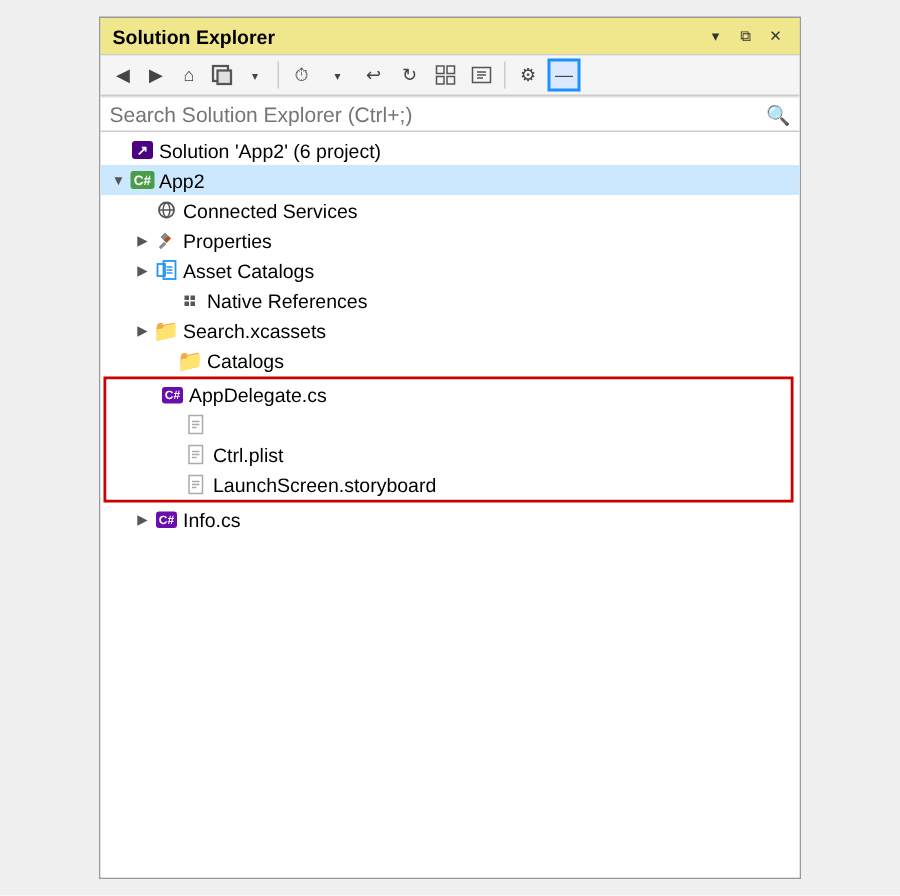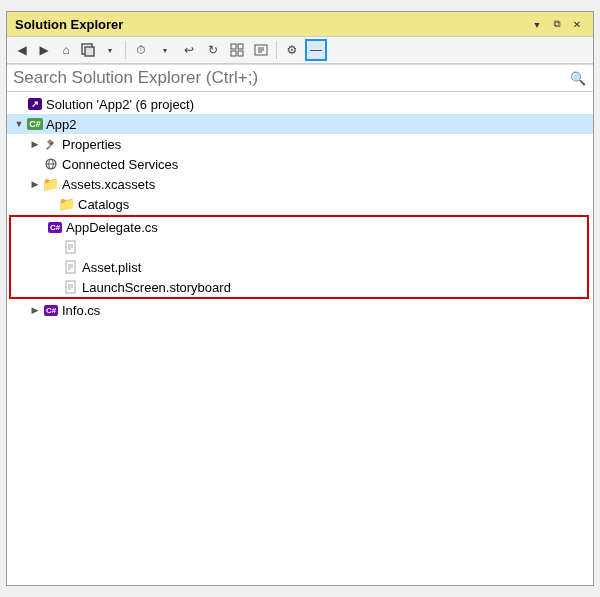--- a/index.html
+++ b/index.html
@@ -9,21 +9,21 @@
       background: #f0f0f0;
       display: flex;
       justify-content: center;
       align-items: center;
       width: 600px;
       height: 597px;
       overflow: hidden;
     }
 
     .solution-explorer {
-      width: 588px;
+      width: 468px;
       height: 575px;
       background: #f5f5f5;
       border: 1px solid #999;
       display: flex;
       flex-direction: column;
     }
 
     .title-bar {
       background: #f0e68c;
       padding: 4px 8px;
@@ -97,21 +97,21 @@
       display: flex;
       align-items: center;
       background: white;
       border-top: 1px solid #ddd;
     }
 
     .search-input {
       flex: 1;
       border: none;
       outline: none;
-      font-size: 17px;
+      font-size: 14px;
       color: #999;
       background: transparent;
     }
 
     .search-icon {
       color: #666;
       font-size: 13px;
     }
 
     .tree-container {
@@ -294,53 +294,80 @@
       <span class="indent" style="width:4px"></span>
       <span class="expand-arrow expanded"></span>
       <span class="item-icon">
         <span class="icon-project">C#</span>
       </span>
       <span class="item-label">App2</span>
     </div>
 
     <div class="tree-item">
       <span class="indent" style="width:20px"></span>
-      <span class="expand-arrow collapsed"></span>
-      <span class="item-icon">
-        <svg width="14" height="14" viewBox="0 0 14 14">
-          <path d="M6 2 L3 5 L5 7 L8 4 Z" fill="#888"></path>
-          <path d="M8 4 L10 6 L7 9 L5 7 Z" fill="#a0522d"></path>
-          <rect x="2" y="10" width="5" height="2" fill="#888" transform="rotate(-45 4 11)"></rect>
-        </svg>
-      </span>
-      <span class="item-label">Properties</span>
-    </div>
-
-    <div class="tree-item">
-      <span class="indent" style="width:20px"></span>
       <span class="expand-arrow none"></span>
       <span class="item-icon icon-connected">
         <svg width="14" height="14" viewBox="0 0 14 14">
           <circle cx="7" cy="7" r="5" fill="none" stroke="#555" stroke-width="1.2"></circle>
           <path d="M7 2 C4 4 4 10 7 12" fill="none" stroke="#555" stroke-width="1"></path>
           <path d="M7 2 C10 4 10 10 7 12" fill="none" stroke="#555" stroke-width="1"></path>
           <line x1="2" y1="7" x2="12" y2="7" stroke="#555" stroke-width="1"></line>
         </svg>
       </span>
       <span class="item-label">Connected Services</span>
     </div>
 
-
-
+    <div class="tree-item">
+      <span class="indent" style="width:20px"></span>
+      <span class="expand-arrow collapsed"></span>
+      <span class="item-icon">
+        <svg width="14" height="14" viewBox="0 0 14 14">
+          <path d="M6 2 L3 5 L5 7 L8 4 Z" fill="#888"></path>
+          <path d="M8 4 L10 6 L7 9 L5 7 Z" fill="#a0522d"></path>
+          <rect x="2" y="10" width="5" height="2" fill="#888" transform="rotate(-45 4 11)"></rect>
+        </svg>
+      </span>
+      <span class="item-label">Properties</span>
+    </div>
+
+
+    <div class="tree-item">
+      <span class="indent" style="width:20px"></span>
+      <span class="expand-arrow collapsed"></span>
+      <span class="item-icon">
+        <svg width="14" height="14" viewBox="0 0 14 14">
+          <rect x="1" y="3" width="5" height="8" fill="none" stroke="#2196F3" stroke-width="1.2"></rect>
+          <rect x="5" y="1" width="8" height="12" fill="none" stroke="#2196F3" stroke-width="1.2"></rect>
+          <line x1="7" y1="5" x2="11" y2="5" stroke="#2196F3" stroke-width="1"></line>
+          <line x1="7" y1="7" x2="11" y2="7" stroke="#2196F3" stroke-width="1"></line>
+          <line x1="7" y1="9" x2="11" y2="9" stroke="#2196F3" stroke-width="1"></line>
+        </svg>
+      </span>
+      <span class="item-label">Asset Catalogs</span>
+    </div>
+
+    <div class="tree-item">
+      <span class="indent" style="width:36px"></span>
+      <span class="expand-arrow none"></span>
+      <span class="item-icon">
+        <span class="icon-dotgrid">
+          <span></span>
+            <span></span>
+            <span></span>
+            <span></span>
+        </span>
+      </span>
+      <span class="item-label">Native References</span>
+    </div>
 
     <div class="tree-item">
       <span class="indent" style="width:20px"></span>
       <span class="expand-arrow collapsed"></span>
       <span class="item-icon icon-folder">📁</span>
-      <span class="item-label">Assets.xcassets</span>
+      <span class="item-label">Search.xcassets</span>
     </div>
 
     <div class="tree-item">
       <span class="indent" style="width:36px"></span>
       <span class="expand-arrow none"></span>
       <span class="item-icon icon-folder">📁</span>
       <span class="item-label">Catalogs</span>
     </div>
 
     <div class="red-border-group">
@@ -371,21 +398,21 @@
         <span class="indent" style="width:36px"></span>
         <span class="expand-arrow none"></span>
         <span class="item-icon">
           <svg width="14" height="14" viewBox="0 0 14 14">
             <rect x="2" y="1" width="9" height="12" fill="white" stroke="#aaa" stroke-width="1"></rect>
             <line x1="4" y1="5" x2="9" y2="5" stroke="#aaa" stroke-width="1"></line>
             <line x1="4" y1="7" x2="9" y2="7" stroke="#aaa" stroke-width="1"></line>
             <line x1="4" y1="9" x2="7" y2="9" stroke="#aaa" stroke-width="1"></line>
           </svg>
         </span>
-        <span class="item-label">Asset.plist</span>
+        <span class="item-label">Ctrl.plist</span>
       </div>
 
       <div class="red-border-item">
         <span class="indent" style="width:36px"></span>
         <span class="expand-arrow none"></span>
         <span class="item-icon">
           <svg width="14" height="14" viewBox="0 0 14 14">
             <rect x="2" y="1" width="9" height="12" fill="white" stroke="#aaa" stroke-width="1"></rect>
             <line x1="4" y1="5" x2="9" y2="5" stroke="#aaa" stroke-width="1"></line>
             <line x1="4" y1="7" x2="9" y2="7" stroke="#aaa" stroke-width="1"></line>

